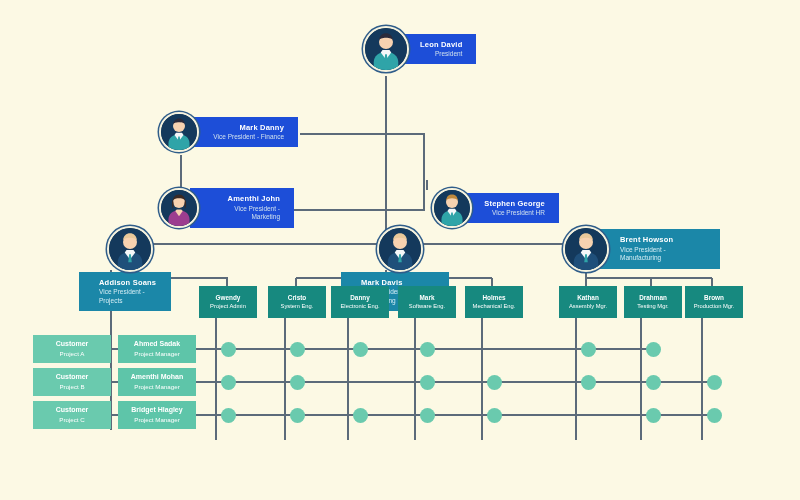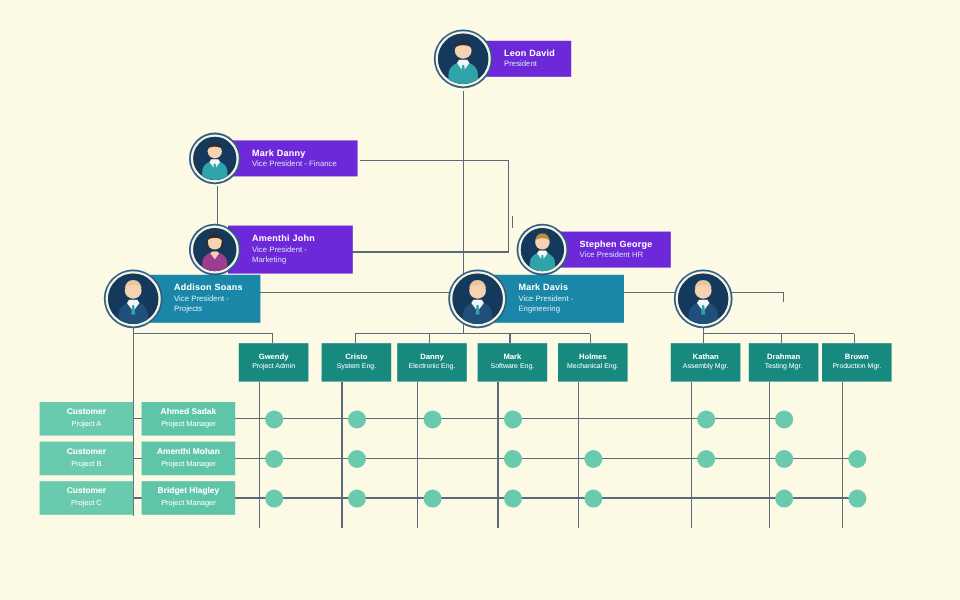--- a/index.html
+++ b/index.html
@@ -24,21 +24,21 @@
   }
   .avatar.sm { width:40px; height:40px; }
   .avatar svg { display:block; width:100%; height:100%; }
   .plate {
     margin-left:-9px; padding:6px 14px 6px 20px;
     min-height:30px; display:flex; flex-direction:column; justify-content:center;
     z-index:3;
   }
   .plate .nm { font-size:7.5px; font-weight:bold; color:#ffffff; letter-spacing:.2px; line-height:1.25; }
   .plate .rl { font-size:6.5px; color:#cfe0ee; line-height:1.3; margin-top:1px; }
-  .plate.navy { background:#6d28d9; }
+  .plate.navy { background:#1d4ed8;text-align:right; }
   .plate.teal { background:#1b87a8; }
   .plate.teal .rl { color:#d5eef5; }
 
   
   .box {
     position:absolute; display:flex; flex-direction:column;
     align-items:center; justify-content:center; text-align:center;
     color:#fff; z-index:3;
   }
   .box .t1 { font-weight:bold; line-height:1.2; }
@@ -181,38 +181,38 @@
         <circle cx="24" cy="16" r="8" fill="#f7d2b0"></circle>
         <path d="M16 14c1-6 4-8 8-8s7 2 8 8c-2-2-5-3-8-3s-6 1-8 3z" fill="#c08a3e"></path>
       </svg>
     </div>
     <div class="plate navy" style="width:96px">
       <div class="nm">Stephen George</div>
       <div class="rl">Vice President HR</div>
     </div>
   </div>
 
-  <div class="node" style="left:88px; top:226px;">
+  <div class="node" style="left:88px; top:226px;flex-direction:column;">
     <div class="avatar">
       <svg viewBox="0 0 48 48">
           <circle cx="24" cy="24" r="24" fill="#14395c"></circle>
         <path d="M24 27c-8 0-14 5-14 12v9h28v-9c0-7-6-12-14-12z" fill="#1f4f7a"></path>
         <path d="M18 28l6 8 6-8-2-3h-8z" fill="#f4f7f9"></path>
         <path d="M23 30h2l1 9h-4z" fill="#2fa4a8"></path>
         <circle cx="24" cy="16" r="8" fill="#f7d2b0"></circle>
         <path d="M16 15c0-6 4-9 8-9s8 3 8 9c0-3-4-4-8-4s-8 1-8 4z" fill="#e8c89a"></path>
       </svg>
     </div>
     <div class="plate teal" style="width:92px">
       <div class="nm">Addison Soans</div>
       <div class="rl">Vice President - Projects</div>
     </div>
   </div>
 
-  <div class="node" style="left:375px; top:226px;">
+  <div class="node" style="left:350px; top:226px;flex-direction:column;">
     <div class="avatar">
       <svg viewBox="0 0 48 48">
           <circle cx="24" cy="24" r="24" fill="#14395c"></circle>
         <path d="M24 27c-8 0-14 5-14 12v9h28v-9c0-7-6-12-14-12z" fill="#1f4f7a"></path>
         <path d="M18 28l6 8 6-8-2-3h-8z" fill="#f4f7f9"></path>
         <path d="M23 30h2l1 9h-4z" fill="#2fa4a8"></path>
         <circle cx="24" cy="16" r="8" fill="#f7d2b0"></circle>
         <path d="M16 15c0-6 4-9 8-9s8 3 8 9c0-3-4-4-8-4s-8 1-8 4z" fill="#e8c89a"></path>
       </svg>
     </div>
@@ -225,20 +225,24 @@
   <div class="node" style="left:563px; top:226px;">
     <div class="avatar">
       <svg viewBox="0 0 48 48">
           <circle cx="24" cy="24" r="24" fill="#14395c"></circle>
         <path d="M24 27c-8 0-14 5-14 12v9h28v-9c0-7-6-12-14-12z" fill="#1f4f7a"></path>
         <path d="M18 28l6 8 6-8-2-3h-8z" fill="#f4f7f9"></path>
         <path d="M23 30h2l1 9h-4z" fill="#2fa4a8"></path>
         <circle cx="24" cy="16" r="8" fill="#f7d2b0"></circle>
         <path d="M16 15c0-6 4-9 8-9s8 3 8 9c0-3-4-4-8-4s-8 1-8 4z" fill="#e8c89a"></path>
       </svg>
+    </div>
+    <div class="plate teal" style="width:120px">
+      <div class="nm">Brent Howson</div>
+      <div class="rl">Vice President - Manufacturing</div>
     </div>
   </div>
 
   <div class="box mgr" style="left:199px; top:286px;">
     <div class="t1">Gwendy</div>
     <div class="t2">Project Admin</div>
   </div>
   <div class="box mgr" style="left:268px; top:286px;">
     <div class="t1">Cristo</div>
     <div class="t2">System  Eng.</div>

